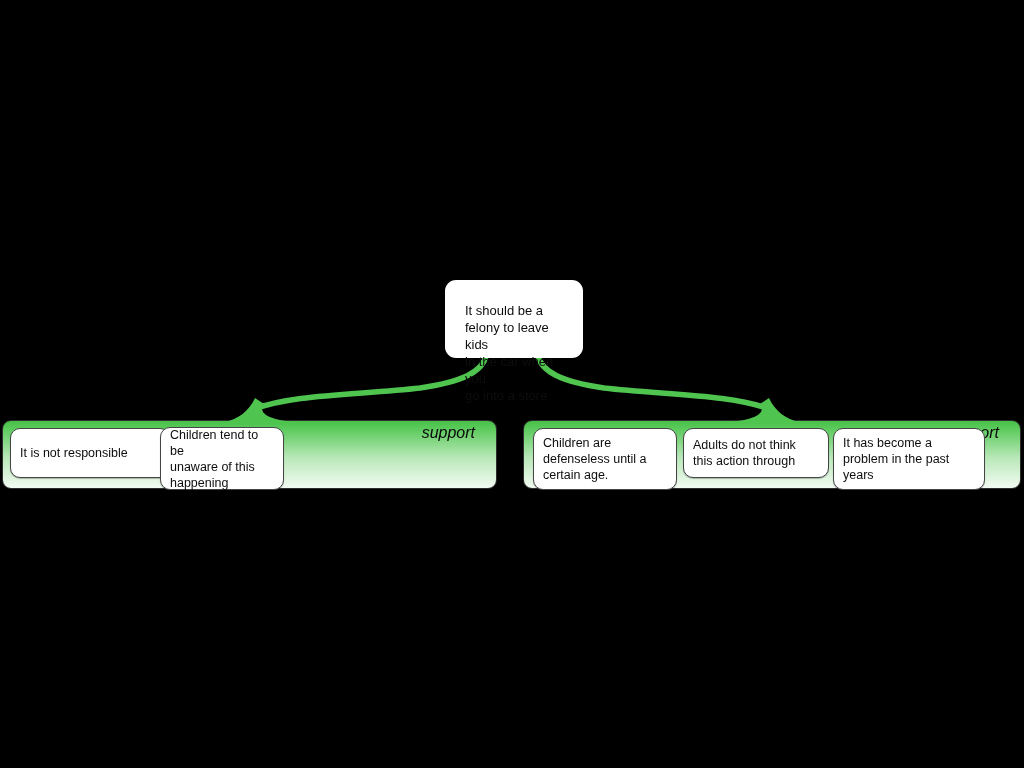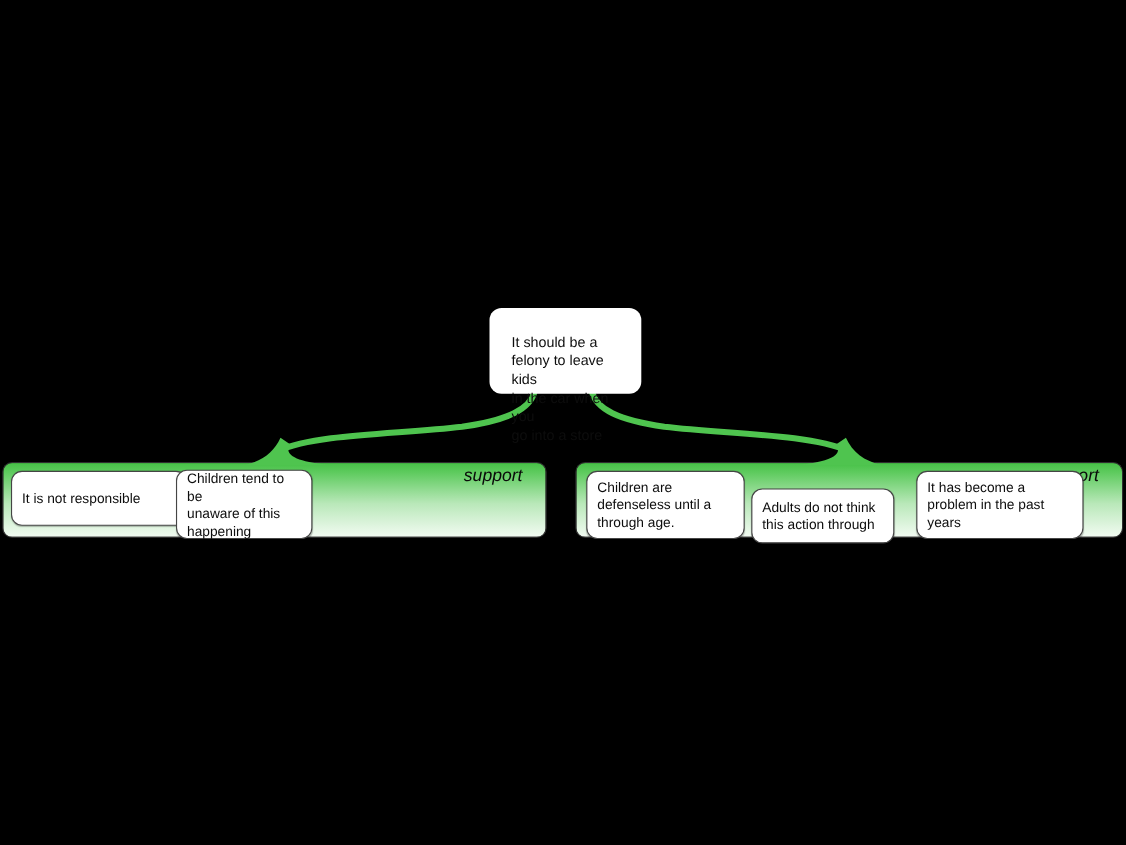--- a/index.html
+++ b/index.html
@@ -61,21 +61,21 @@
     font-size: 13px;
     line-height: 17px;
     white-space: pre-line;
     color: #0d0d0d;
   }
   
   .n1 { left: 7px;   top: 7px; width: 160px; height: 50px; }
   .n2 { left: 157px; top: 6px; width: 124px; height: 63px; }
   .n3 { left: 307px; top: 7px; width: 140px; height: 50px; }
   .n4 { left: 9px;   top: 7px; width: 144px; height: 62px; }
-  .n5 { left: 159px; top: 23px; width: 130px; height: 50px; }
+  .n5 { left: 159px; top: 7px; width: 146px; height: 50px; }
   .n6 { left: 309px; top: 7px; width: 152px; height: 62px; }
   .group-left  { left: 2px;   top: 420px; width: 495px; }
   .group-right { left: 523px; top: 420px; width: 498px; }
 </style>
 </head>
 <body>
 
 <div id="stage">
 
   <div class="group group-left">
@@ -88,21 +88,21 @@
 unaware of this
 happening</span>
     </div>
   </div>
 
   <div class="group group-right">
     <span class="group-label">support</span>
     <div class="node n4">
       <span>Children are
 defenseless until a
-through age.</span>
+certain age.</span>
     </div>
     <div class="node n5">
       <span>Adults do not think
 this action through</span>
     </div>
     <div class="node n6">
       <span>It has become a
 problem in the past
 years</span>
     </div>

